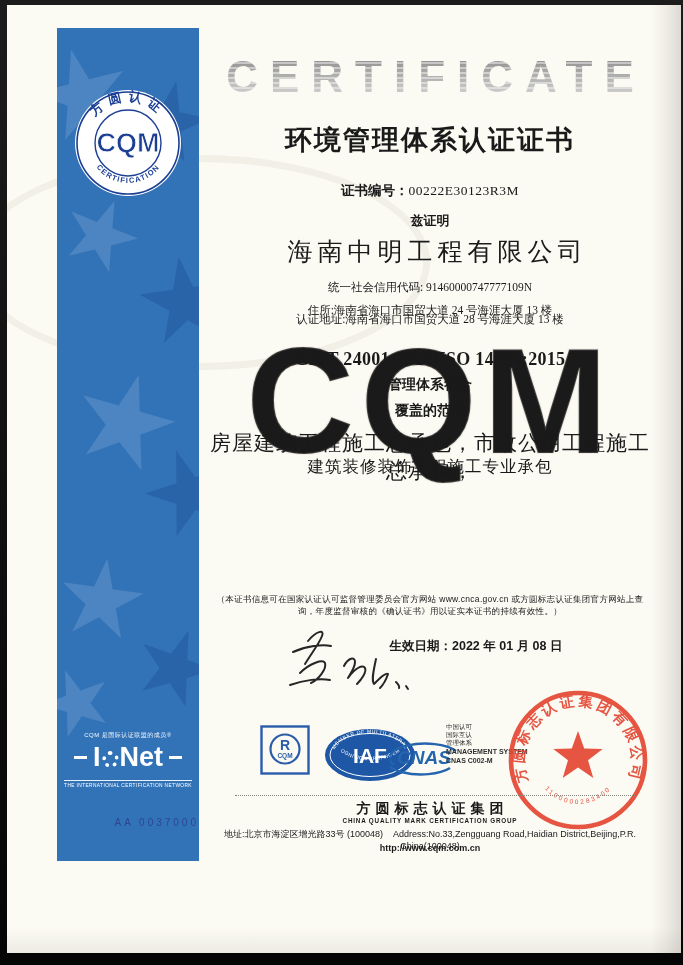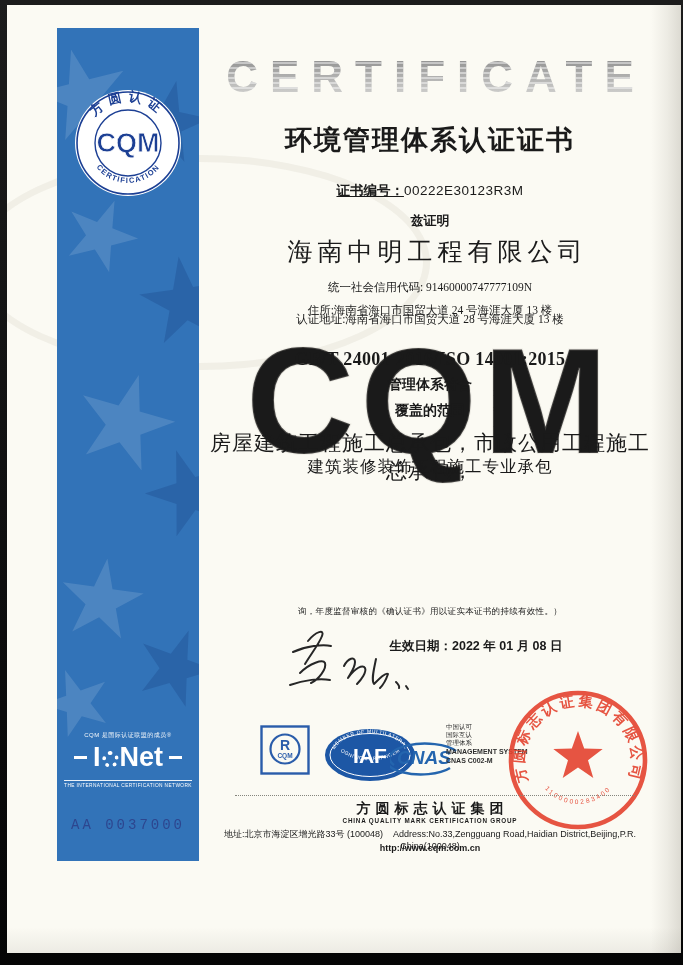--- a/index.html
+++ b/index.html
@@ -29,38 +29,38 @@
 
   .iqnet { position:absolute; left:0; right:0; top:703px; text-align:center; color:#fff; }
   .iqnet-membership { font-size:6px; letter-spacing:0.5px; color:#fff; opacity:0.95; }
   .iqnet-line { margin-top:2px; display:flex; align-items:center; justify-content:center; gap:6px; }
   .iqnet-dash { width:13px; height:3px; background:#fff; }
   .iqnet-name { font-size:27px; font-weight:700; color:#fff; display:flex; align-items:center; }
   .iqnet-ring { display:inline-block; width:17px; height:17px; border:4px dotted #fff; border-radius:50%; margin:4px 1px 0; }
   .iqnet-tagline { margin-top:1px; font-size:4.8px; letter-spacing:0.4px; border-top:1px solid rgba(255,255,255,0.9);
                    display:inline-block; padding-top:2px; }
 
-  .serial { position:absolute; left:0; right:0; top:789px; text-align:center;
-            font-family:Liberation Mono, monospace; font-size:14px; letter-spacing:3px;
+  .serial { position:absolute; left:0; right:0; top:789px; text-align:right;
+            font-family:Liberation Sans, sans-serif; font-size:10px; letter-spacing:3px;
             color:rgba(42,42,118,0.62); }
 
   
   .content { position:absolute; left:193px; top:0; width:460px; height:100%; }
   .content > div { position:absolute; left:0; width:100%; text-align:center; color:#1a1a1a; }
 
   .cert-word { top:47px; font-weight:700; font-size:44px; letter-spacing:12px; padding-left:12px;
     background:repeating-linear-gradient(180deg, rgba(255,255,255,0.45) 0 2px, rgba(255,255,255,0) 2px 5px),
                linear-gradient(180deg,#8e8e8e 10%,#d8d8d6 95%);
     -webkit-background-clip:text; background-clip:text; color:transparent !important; }
 
   .doc-title { top:117px; font-size:27px; font-weight:700; letter-spacing:2px; color:#111; }
 
   .certno { top:177px; font-size:13.5px; }
-  .certno .lbl { font-weight:700;text-decoration:underline; }
-  .certno .val { font-family:Liberation Sans, sans-serif; letter-spacing:0.5px; }
+  .certno .lbl { font-weight:700; }
+  .certno .val { font-family:Liberation Serif, serif; letter-spacing:0.5px; }
 
   .certify { top:207px; font-size:13px; font-weight:700; }
 
   .company { top:230px; font-family:"Liberation Serif", serif; font-size:25px; letter-spacing:5px; padding-left:15px; color:#151515; }
 
   .kai { font-family:"Liberation Serif", serif; color:#2b2b2b; }
   .credit { top:275px; font-size:11.5px; }
   .addr1  { top:298px; font-size:11.5px; }
   .addr2  { top:307px; font-size:11.5px; }
 
@@ -126,20 +126,21 @@
       <div class="addr1 kai">住所:海南省海口市国贸大道 24 号海涯大厦 13 楼</div>
       <div class="addr2 kai">认证地址:海南省海口市国贸大道 28 号海涯大厦 13 楼</div>
 
       <div class="conform">管理体系符合</div>
       <div class="standard">GB/T 24001-2016/ISO 14001:2015</div>
 
       <div class="scope-lbl">覆盖的范围</div>
       <div class="scope1 kai">房屋建筑工程施工总承包，市政公用工程施工总承包，</div>
       <div class="scope2 kai">建筑装修装饰工程施工专业承包</div>
 
+      <div class="disc1">（本证书信息可在国家认证认可监督管理委员会官方网站 www.cnca.gov.cn 或方圆标志认证集团官方网站上查</div>
       <div class="disc2">询，年度监督审核的《确认证书》用以证实本证书的持续有效性。）</div>
 
       <svg class="sig" width="135" height="70" viewBox="0 0 135 70">
         <g fill="none" stroke="#262626" stroke-width="2" stroke-linecap="round" stroke-linejoin="round">
           <path d="M30,16 C38,6 47,4 44,11 C41,19 33,29 27,39 M15,27 C28,21 45,19 53,21 M22,48 C32,38 45,34 47,38 C49,44 40,55 33,58 M12,60 C26,55 42,53 52,55"></path>
           <path d="M66,41 C70,33 77,31 77,37 C77,43 72,49 70,53 C77,43 85,39 87,43 C89,47 83,55 79,59"></path>
           <path d="M98,34 C96,44 93,55 96,59 C102,53 108,47 110,49 C108,55 104,61 102,63"></path>
           <path d="M118,57 C120,59 122,61 121,63 M128,61 l2,3"></path>
         </g>
       </svg>

